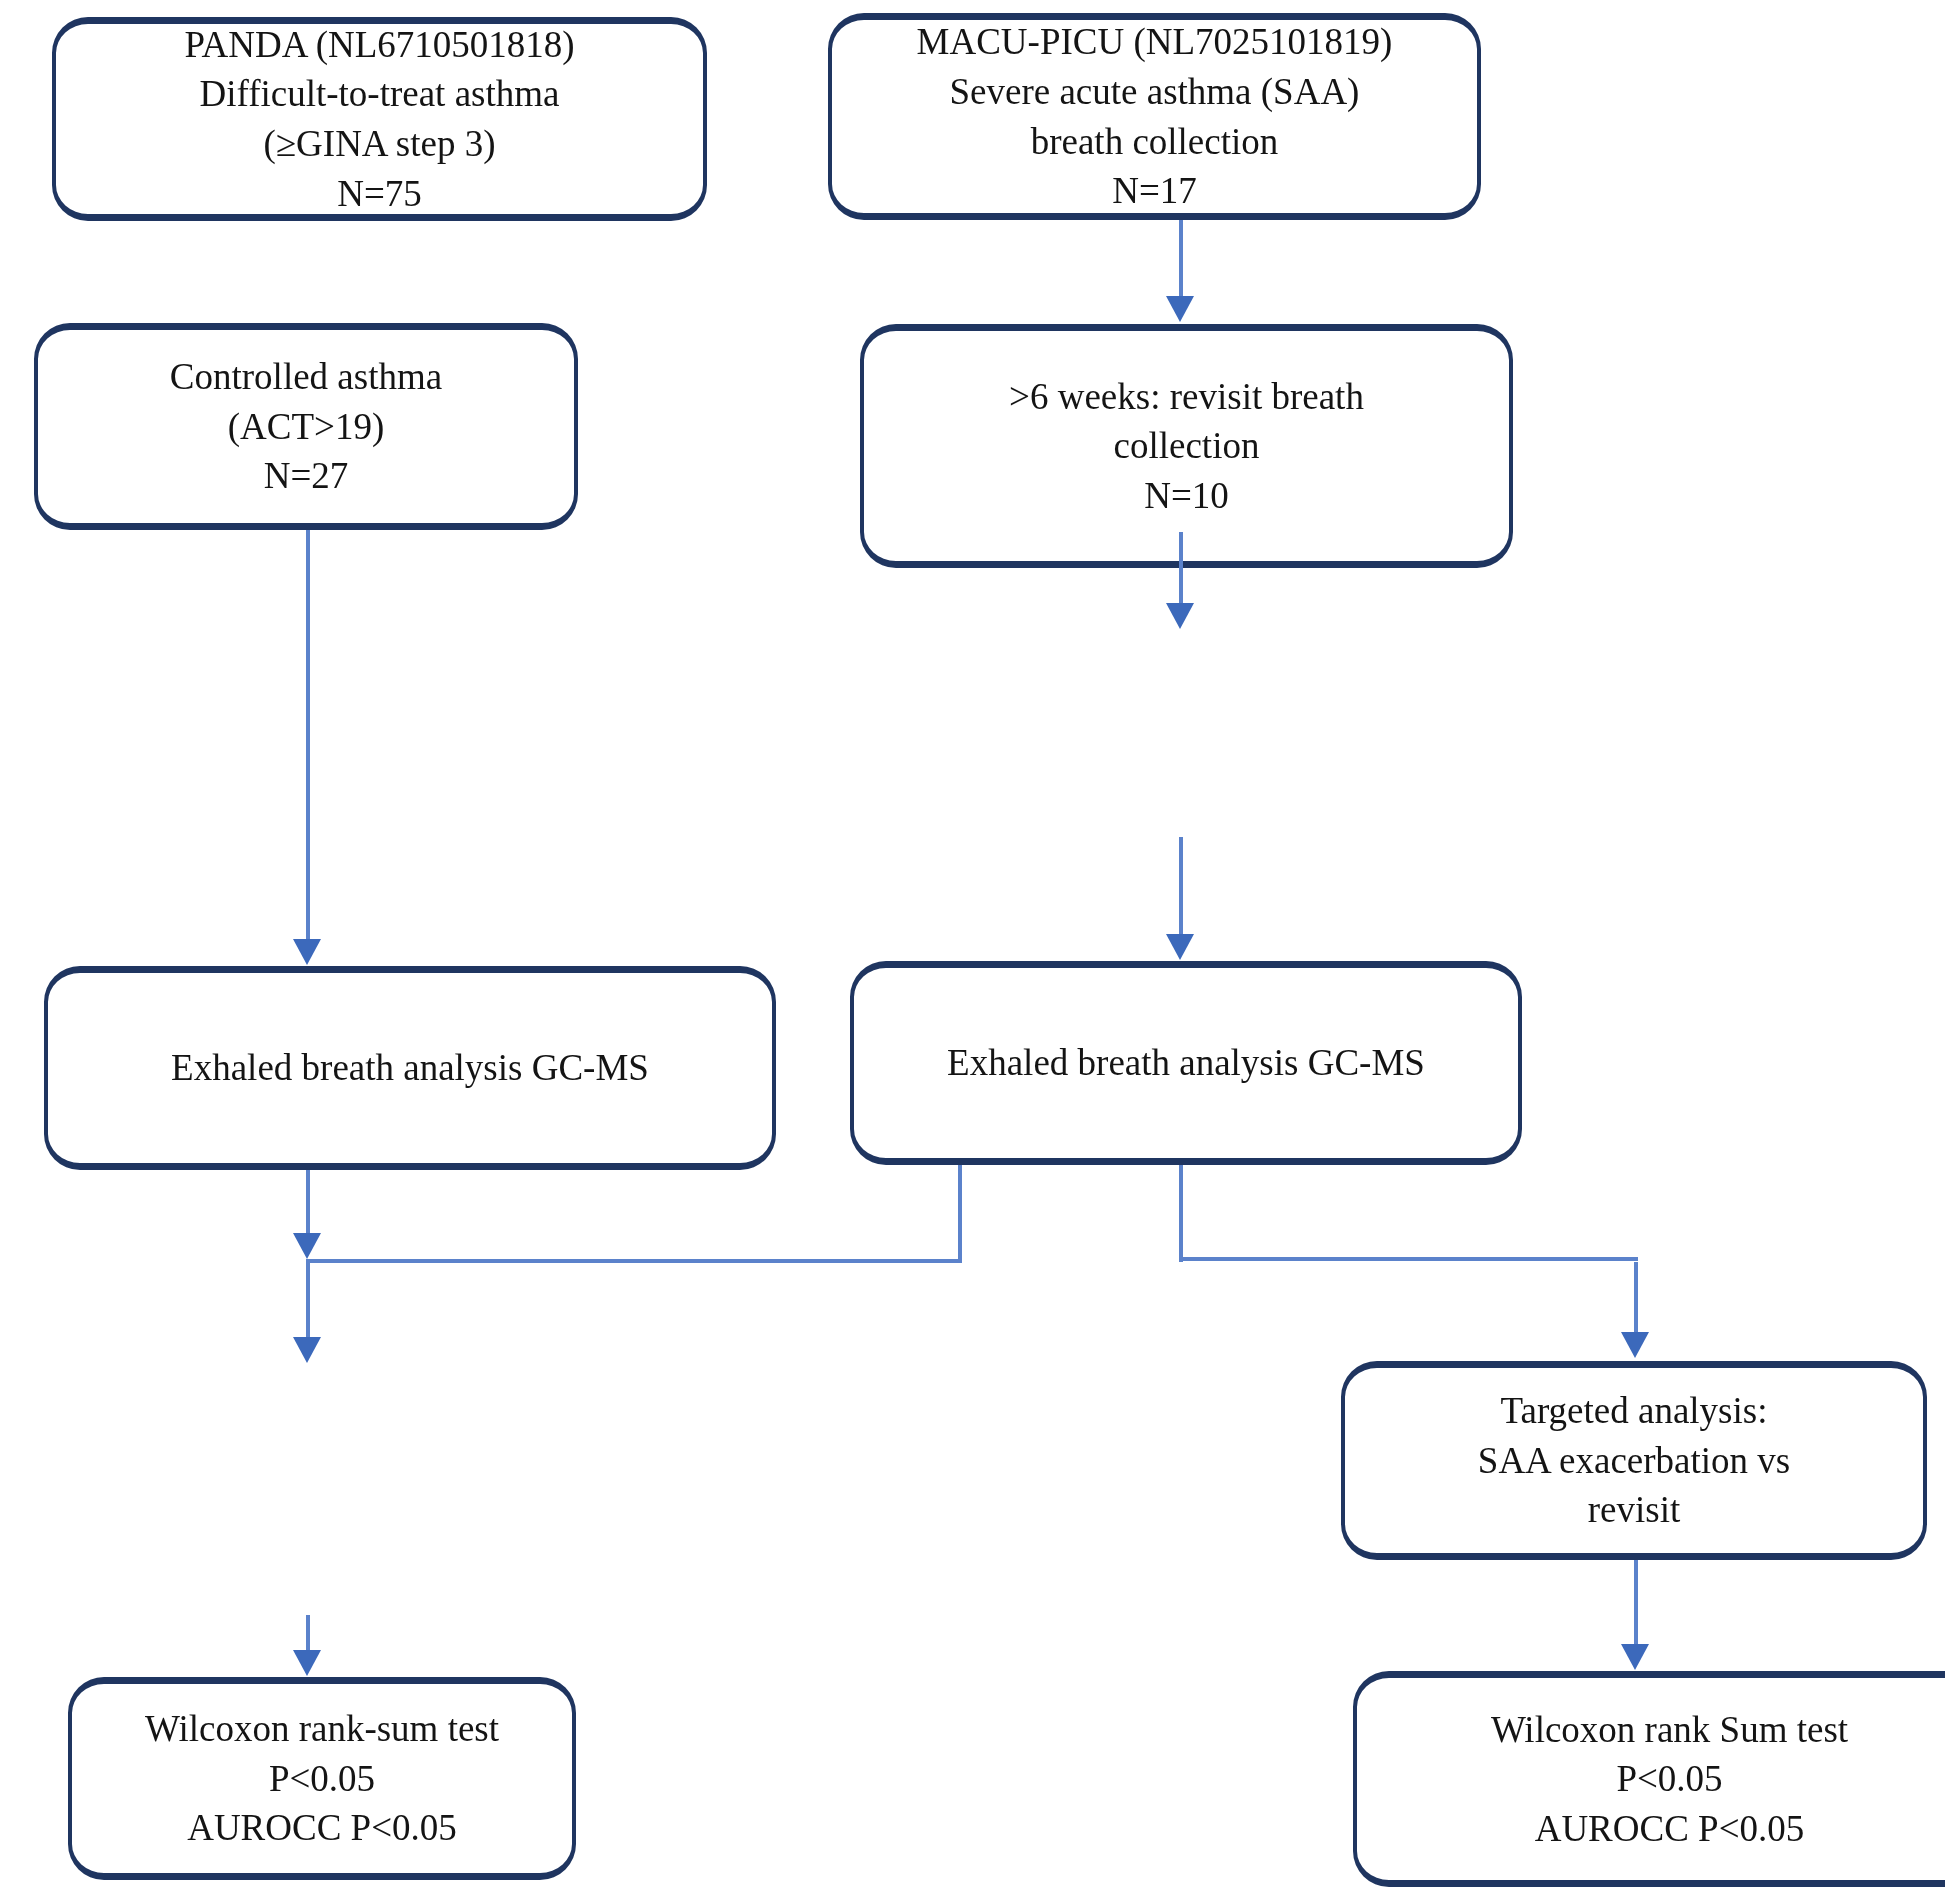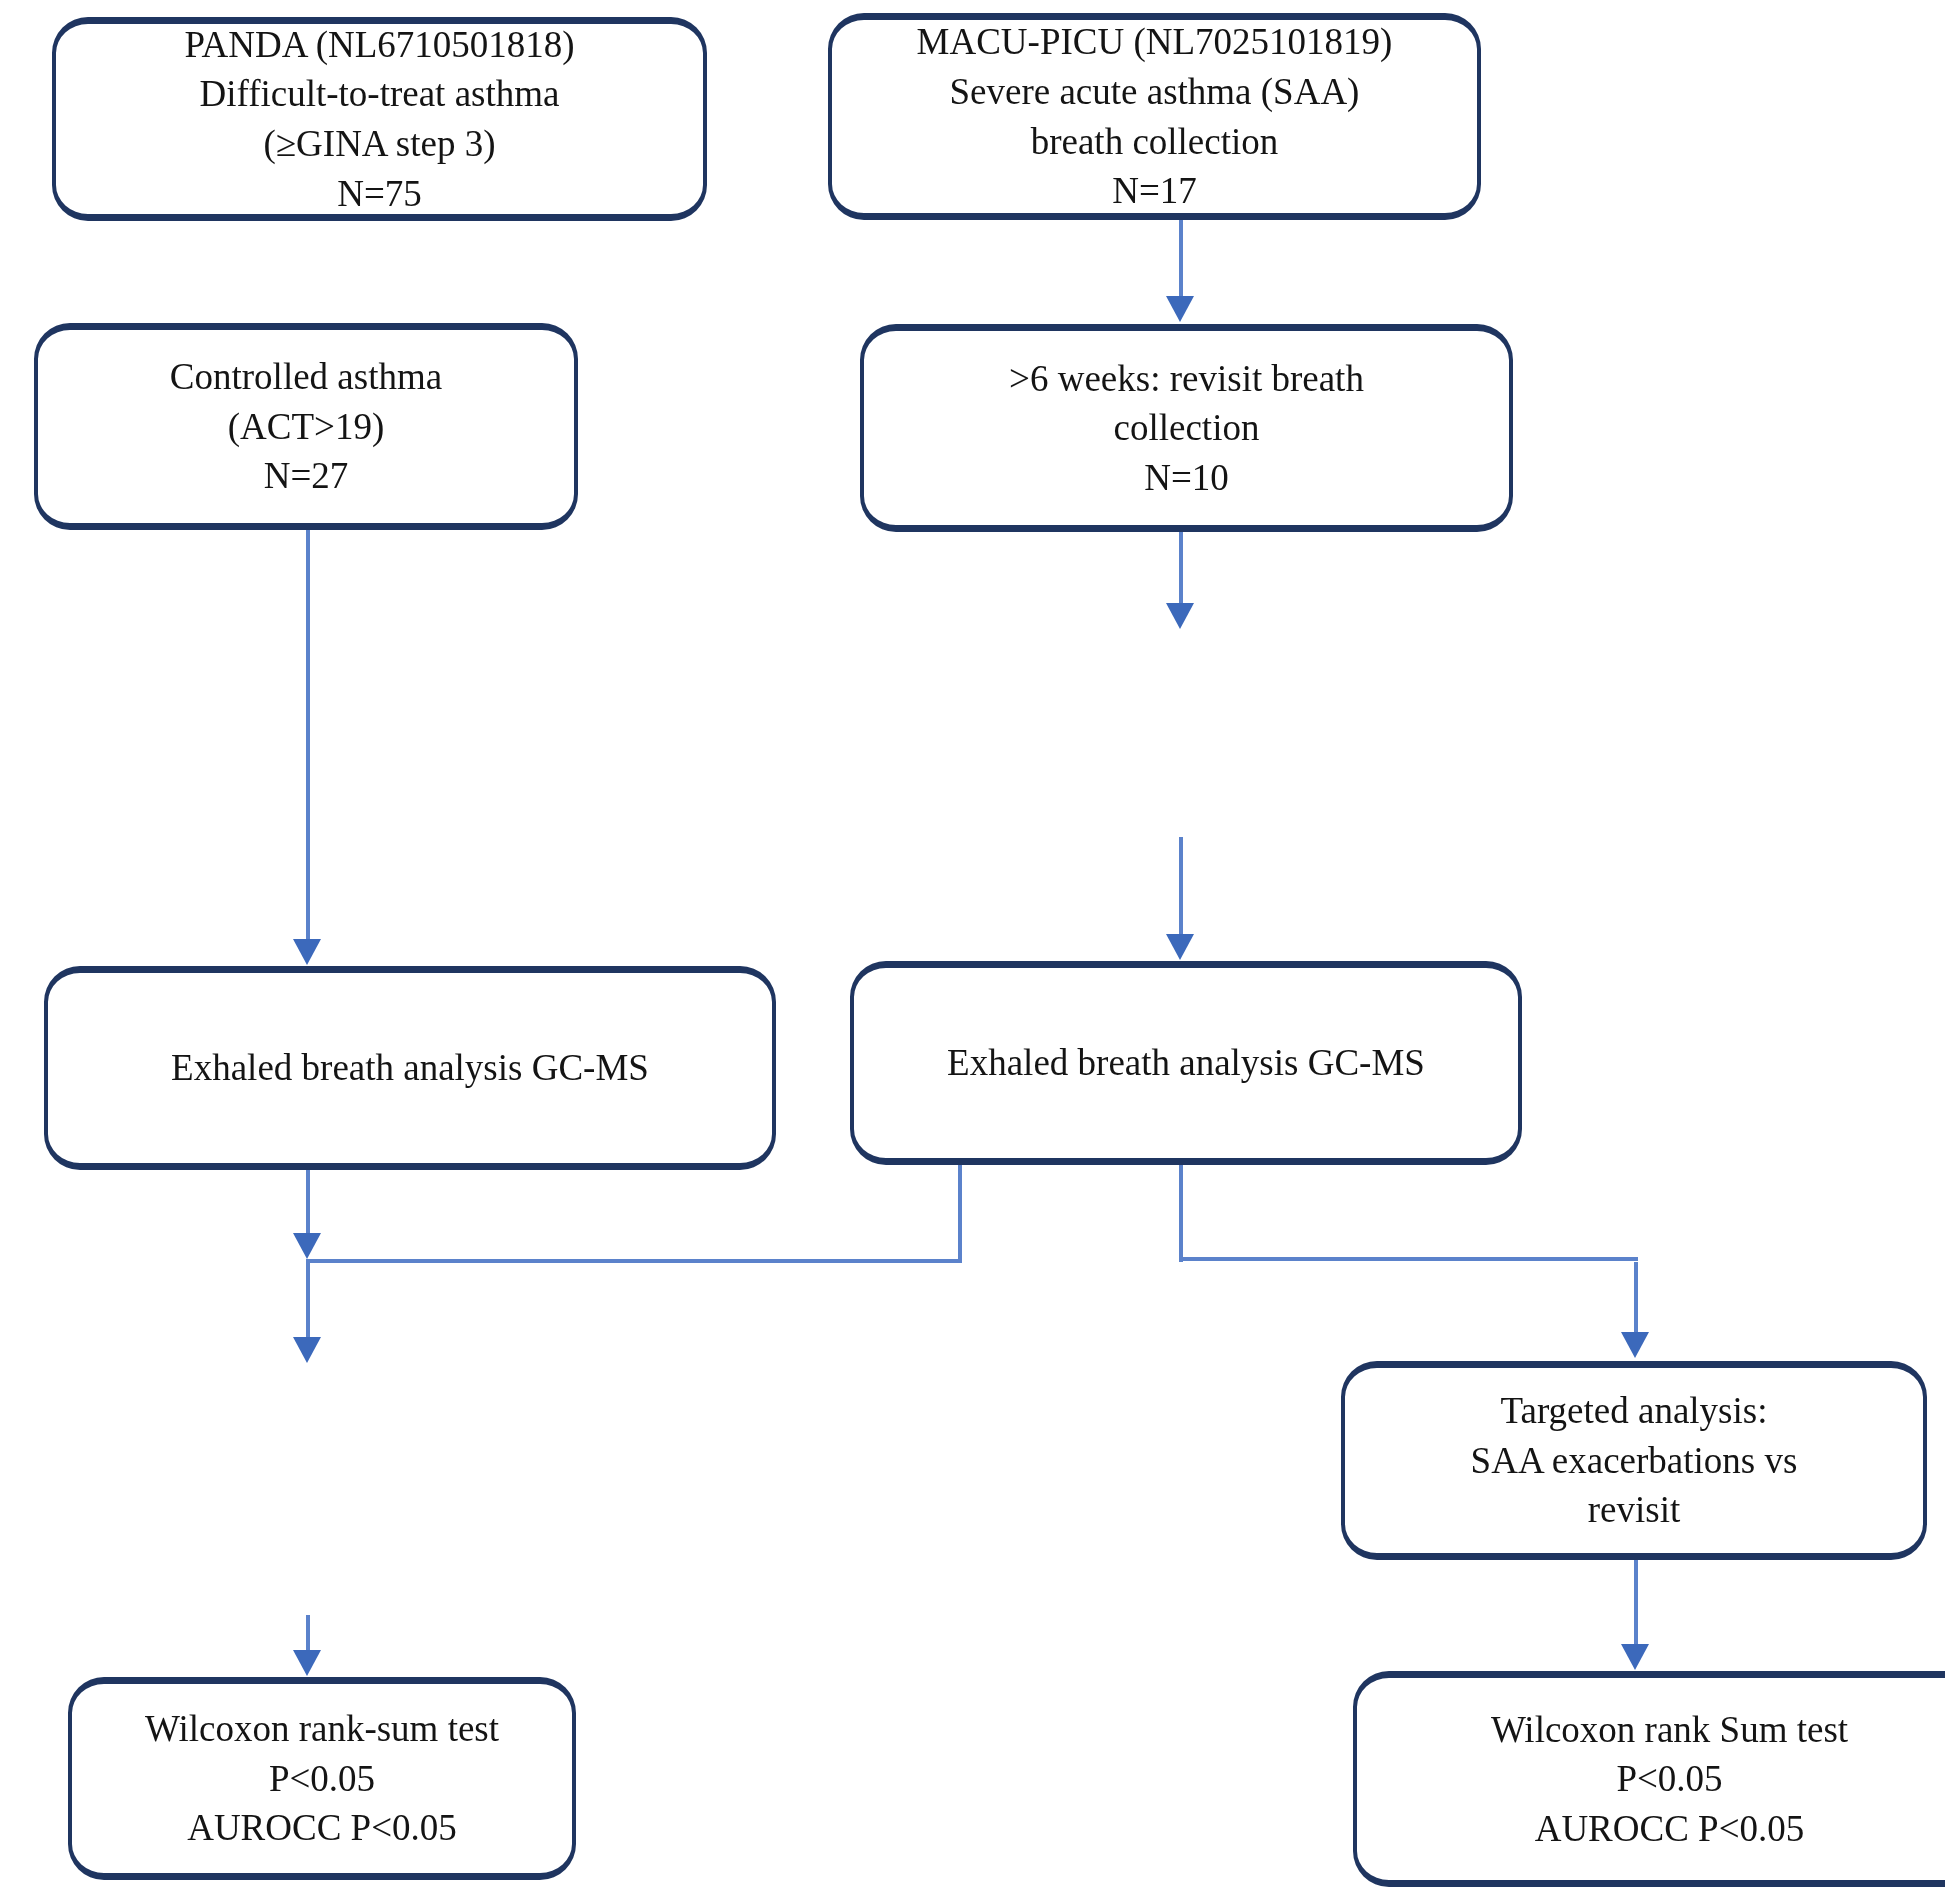--- a/index.html
+++ b/index.html
@@ -71,29 +71,29 @@
 
   <div class="box" style="left:68px; top:1677px; width:508px; height:203px;">Wilcoxon rank-sum test
 P&lt;0.05
 AUROCC P&lt;0.05</div>
 
   <div class="box" style="left:828px; top:13px; width:653px; height:207px;">MACU-PICU (NL7025101819)
 Severe acute asthma (SAA)
 breath collection
 N=17</div>
 
-  <div class="box" style="left:860px; top:324px; width:653px; height:208px;">&gt;6 weeks: revisit breath
+  <div class="box" style="left:860px; top:324px; width:653px; height:244px;">&gt;6 weeks: revisit breath
 collection
 N=10</div>
 
 
   <div class="box" style="left:850px; top:961px; width:672px; height:204px;">Exhaled breath analysis GC-MS</div>
 
   <div class="box" style="left:1341px; top:1361px; width:586px; height:199px;">Targeted analysis:
-SAA exacerbations vs
+SAA exacerbation vs
 revisit</div>
 
   <div class="box" style="left:1353px; top:1671px; width:633px; height:216px;">Wilcoxon rank Sum test
 P&lt;0.05
 AUROCC P&lt;0.05</div>
 
   <div class="vline" style="left:1179px; top:220px; height:78px;"></div>
   <div class="head" style="left:1166px; top:296px;"></div>
 
   <div class="vline" style="left:1179px; top:532px; height:72px;"></div>

